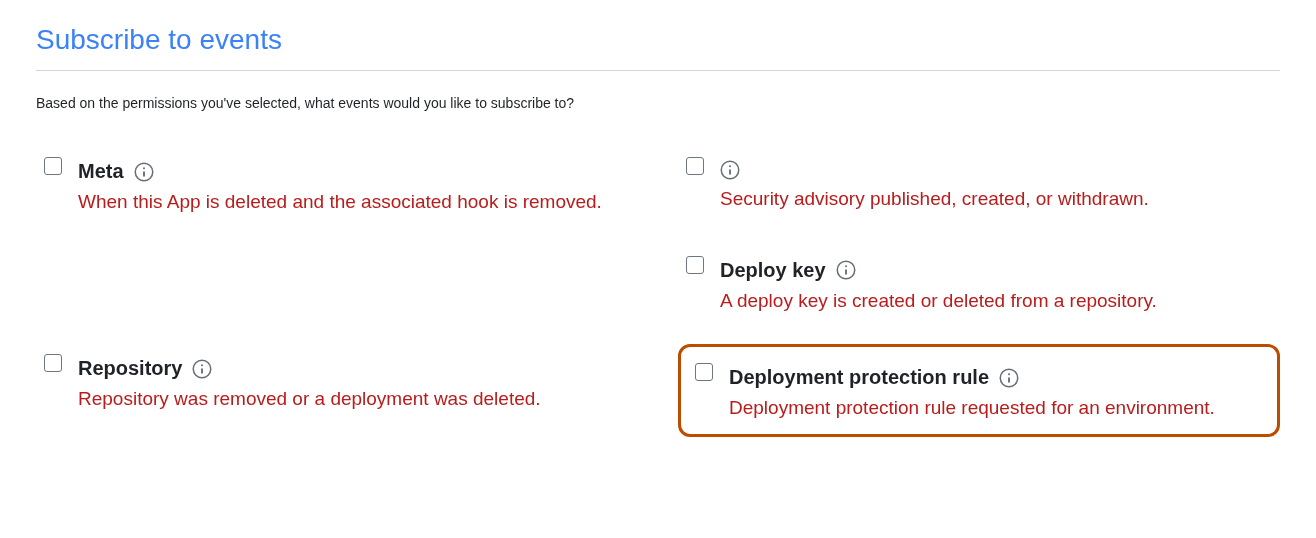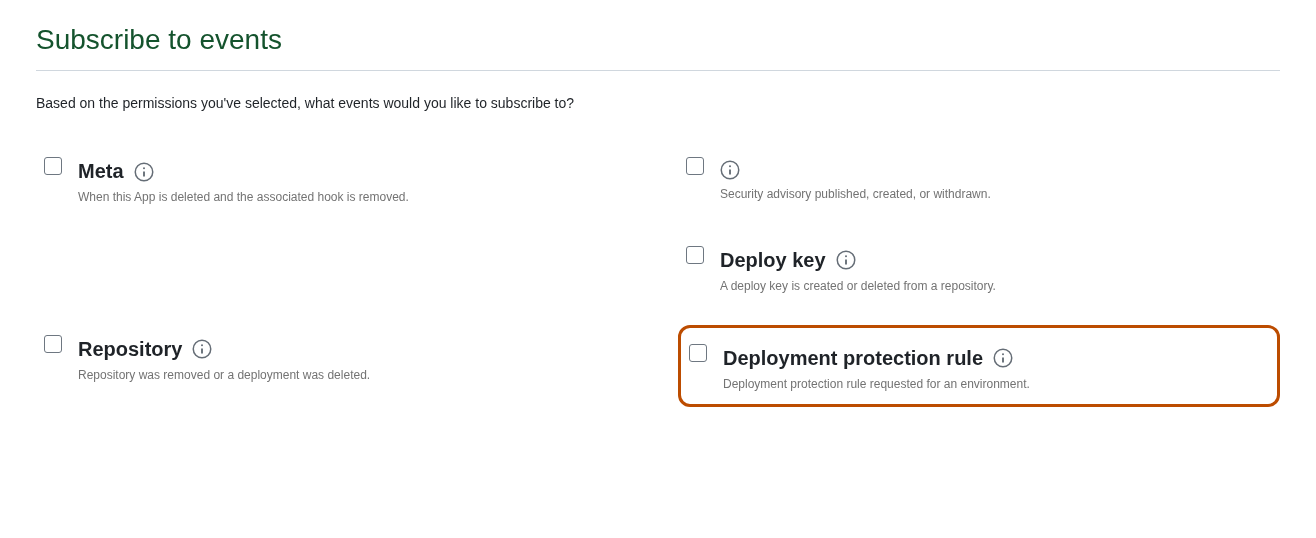--- a/index.html
+++ b/index.html
@@ -9,21 +9,21 @@
     }
     body {
       font-family: -apple-system, BlinkMacSystemFont, "Segoe UI", Helvetica, Arial, sans-serif;
       background: #ffffff;
       color: #1f2328;
       padding: 24px 36px;
     }
     .section-title {
       font-size: 28px;
       font-weight: 400;
-      color: #14532d;
+      color: #3b82f6;
       padding-bottom: 14px;
       border-bottom: 1px solid #d0d7de;
       margin-bottom: 24px;
     }
     .section-description {
       font-size: 14px;
       color: #1f2328;
       margin-bottom: 36px;
     }
     .events-grid {
@@ -36,21 +36,21 @@
       display: flex;
       align-items: flex-start;
       gap: 16px;
       padding: 6px 8px;
       border-radius: 8px;
       margin-bottom: 24px;
     }
     .event-item.highlighted {
       border: 3px solid #bc4c00;
       border-radius: 12px;
-      padding: 12px 8px;
+      padding: 12px 14px;
       margin-bottom: 0;
     }
     .checkbox {
       width: 18px;
       height: 18px;
       border: 1.5px solid #6e7781;
       border-radius: 3px;
       flex-shrink: 0;
       margin-top: 4px;
       cursor: pointer;
@@ -78,22 +78,22 @@
       display: inline-flex;
       align-items: center;
       justify-content: center;
       flex-shrink: 0;
     }
     .info-icon svg {
       width: 20px;
       height: 20px;
     }
     .event-description {
-      font-size: 12px;
-      color: #737373;
+      font-size: 19px;
+      color: #b91c1c;
       line-height: 1.4;
     }
     .col-left {
       grid-column: 1;
     }
     .col-right {
       grid-column: 2;
     }
   </style>
 </head>

